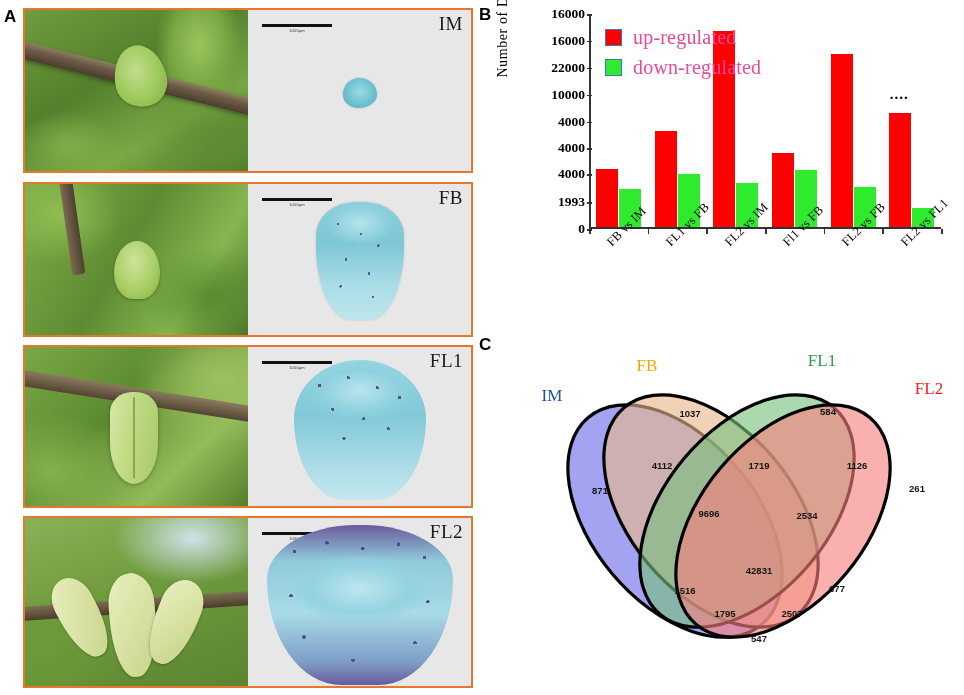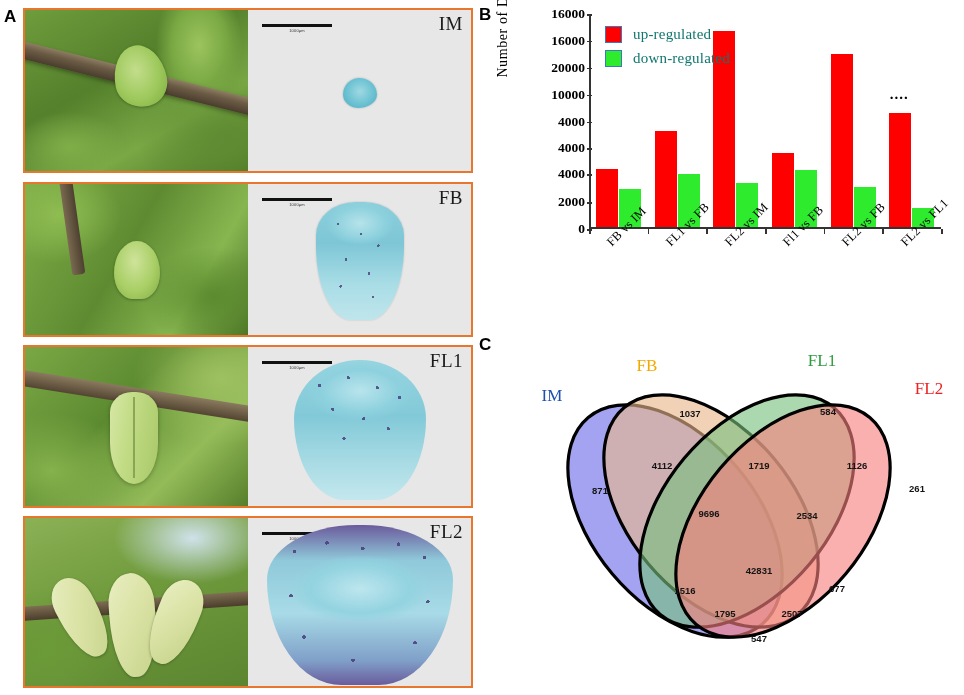--- a/index.html
+++ b/index.html
@@ -359,22 +359,22 @@
     display: flex;
     align-items: center;
     margin-bottom: 7px;
   }
   .legend-swatch {
     width: 17px; height: 17px;
     border: 1.5px solid #3a78c0;
     margin-right: 11px;
   }
   .legend-text {
-    font-size: 15px;
-    color: #0f766e;
+    font-size: 20px;
+    color: #ec4899;
     letter-spacing: .2px;
   }
   #sig-marker {
     position: absolute;
     font-size: 15px;
     font-weight: bold;
     letter-spacing: 1px;
     color: #000;
     line-height: 6px;
   }
@@ -477,26 +477,26 @@
 <div class="panel-letter" id="letter-b">B</div>
 
 <div id="panel-b">
   <div id="chart-ylabel">Number of DEGs</div>
 
   <div id="plot-area">
     <div id="axis-y"></div>
     <div id="axis-x"></div>
     <div id="yticks-container">
         <div class="ytick" style="top: 215px;"><span>0</span><span class="tickmark"></span></div>
-        <div class="ytick" style="top: 188.125px;"><span>2000</span><span class="tickmark"></span></div>
+        <div class="ytick" style="top: 188.125px;"><span>1993</span><span class="tickmark"></span></div>
         <div class="ytick" style="top: 160px;"><span>4000</span><span class="tickmark"></span></div>
         <div class="ytick" style="top: 134.375px;"><span>4000</span><span class="tickmark"></span></div>
         <div class="ytick" style="top: 107.5px;"><span>4000</span><span class="tickmark"></span></div>
         <div class="ytick" style="top: 80.625px;"><span>10000</span><span class="tickmark"></span></div>
-        <div class="ytick" style="top: 53.75px;"><span>20000</span><span class="tickmark"></span></div>
+        <div class="ytick" style="top: 53.75px;"><span>22000</span><span class="tickmark"></span></div>
         <div class="ytick" style="top: 26.875px;"><span>16000</span><span class="tickmark"></span></div>
         <div class="ytick" style="top: 0px;"><span>16000</span><span class="tickmark"></span></div>
       </div>
     <div id="xticks-container">
         <div class="xtick-mark" style="left: 0px;"></div>
         <div class="xtick-mark" style="left: 58.6667px;"></div>
         <div class="xtick-mark" style="left: 117.333px;"></div>
         <div class="xtick-mark" style="left: 176px;"></div>
         <div class="xtick-mark" style="left: 234.667px;"></div>
         <div class="xtick-mark" style="left: 293.333px;"></div>

